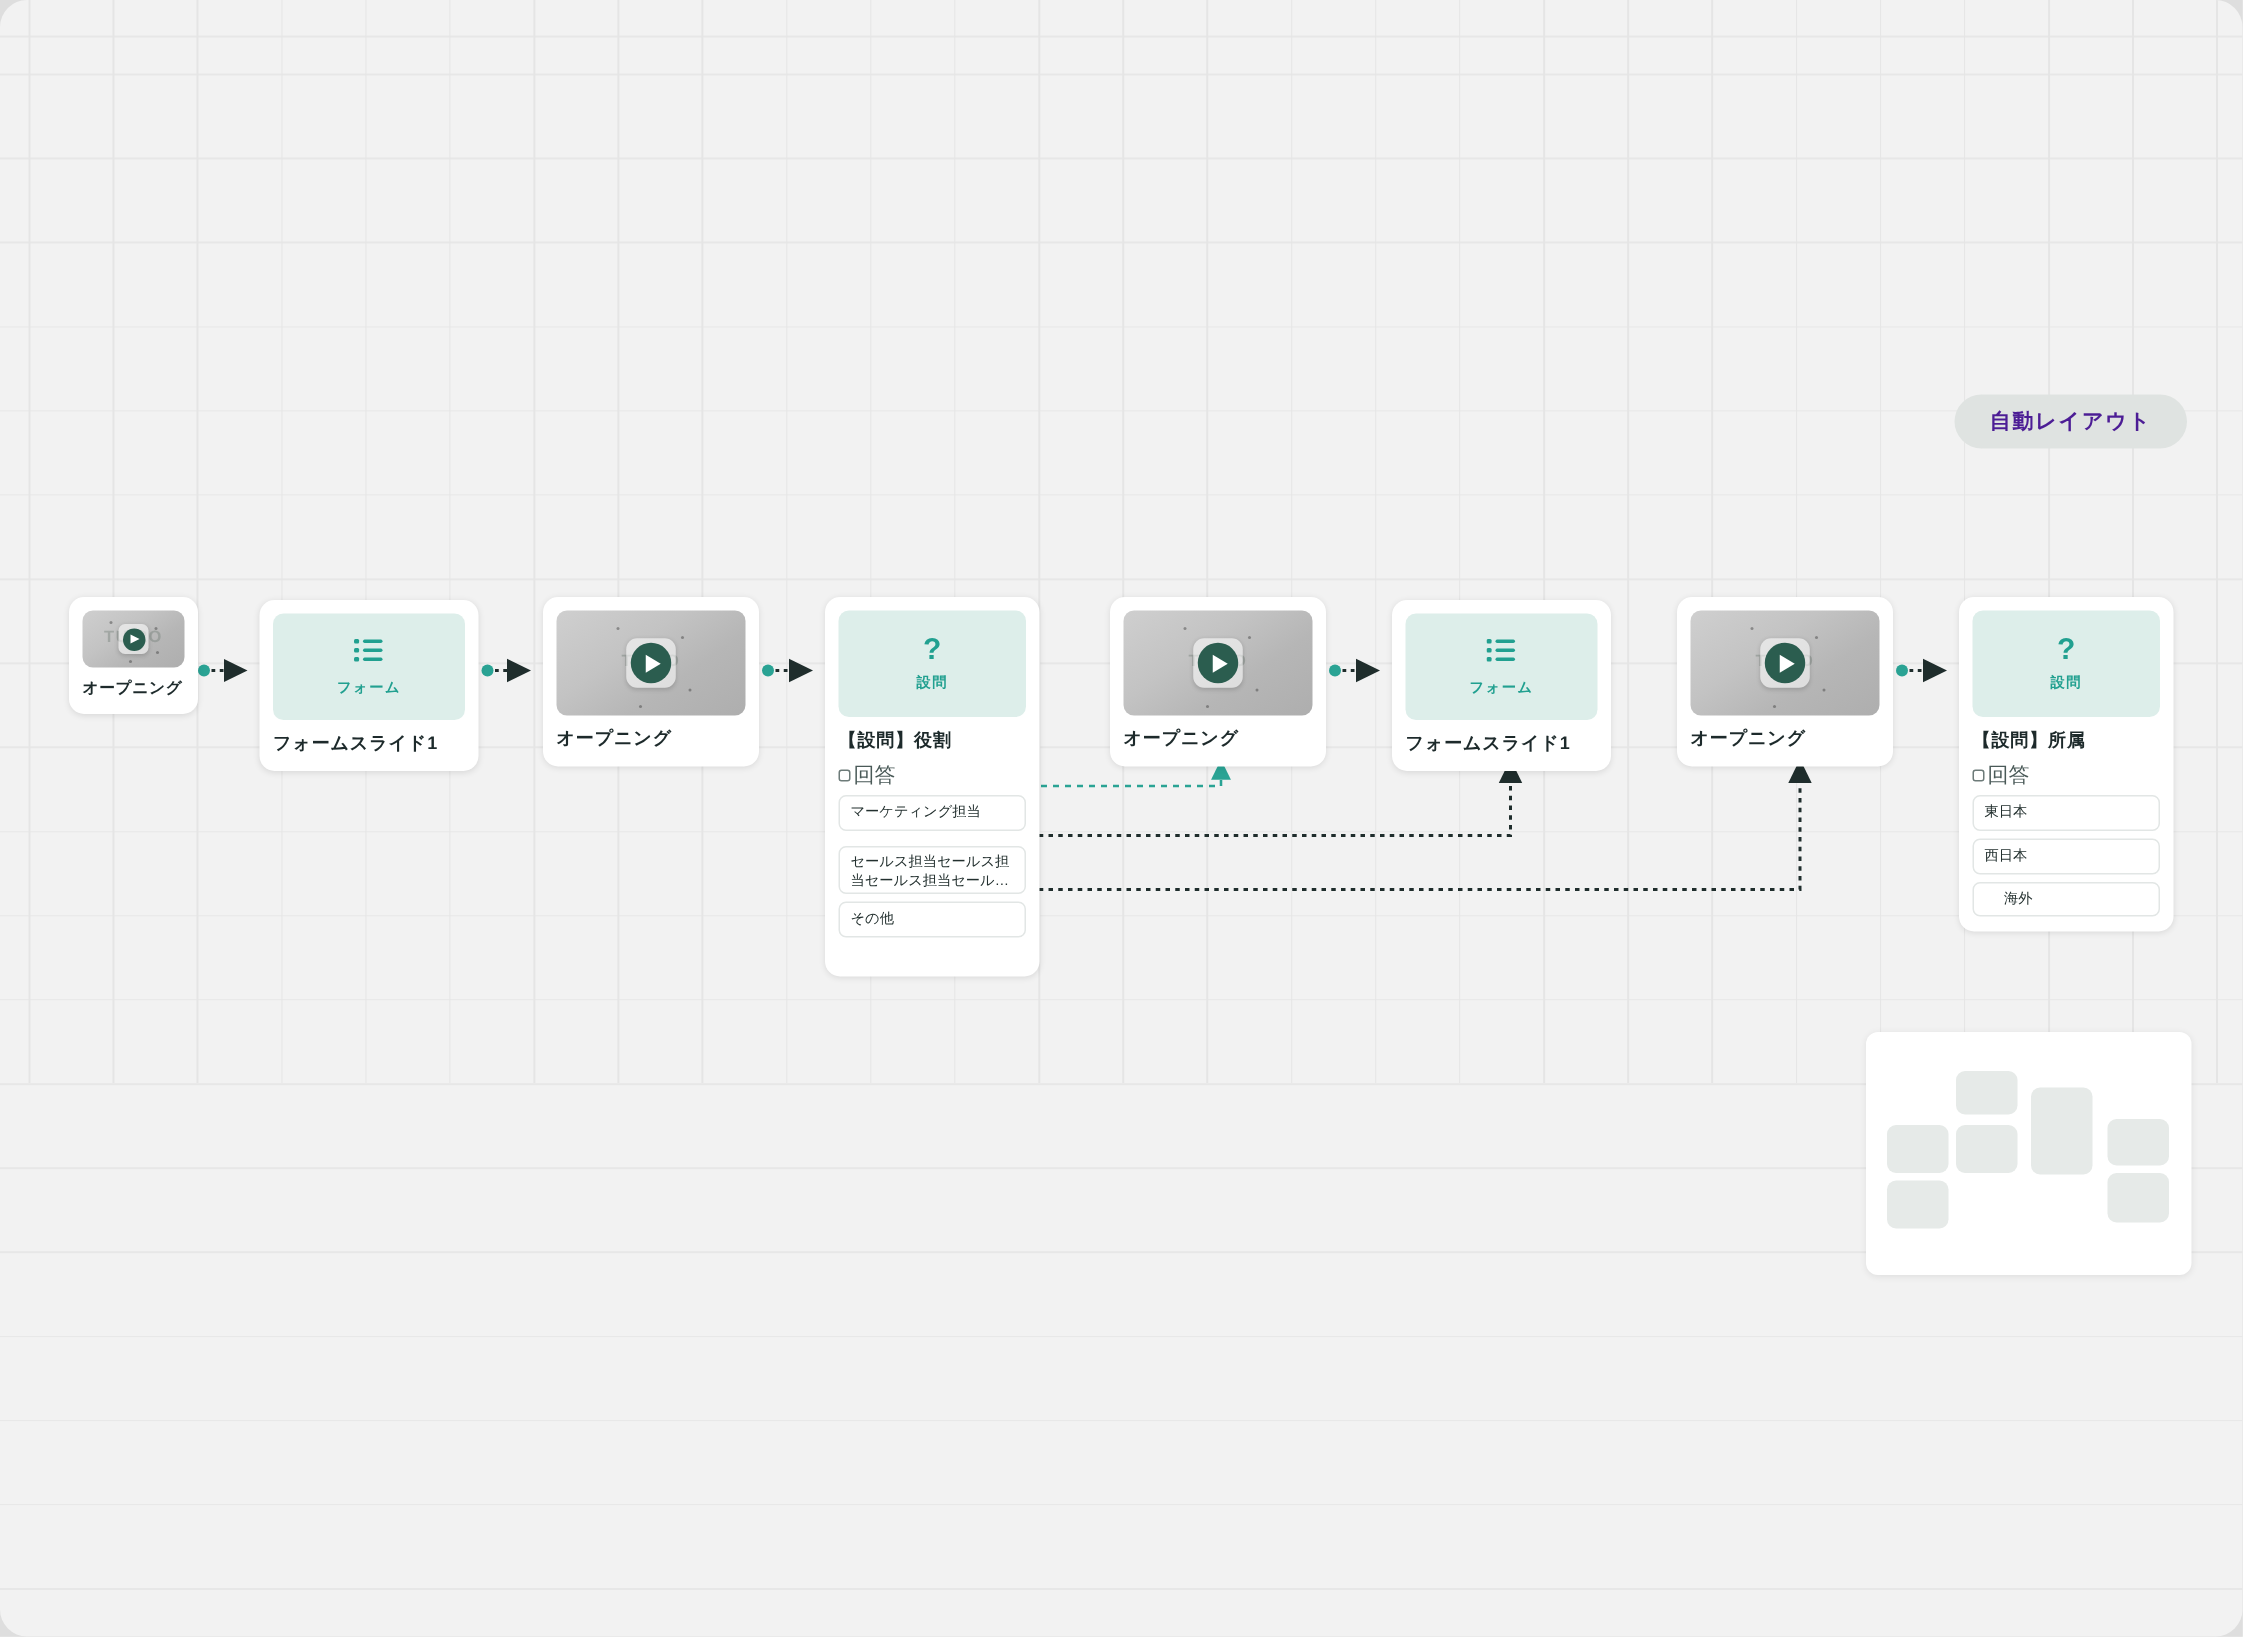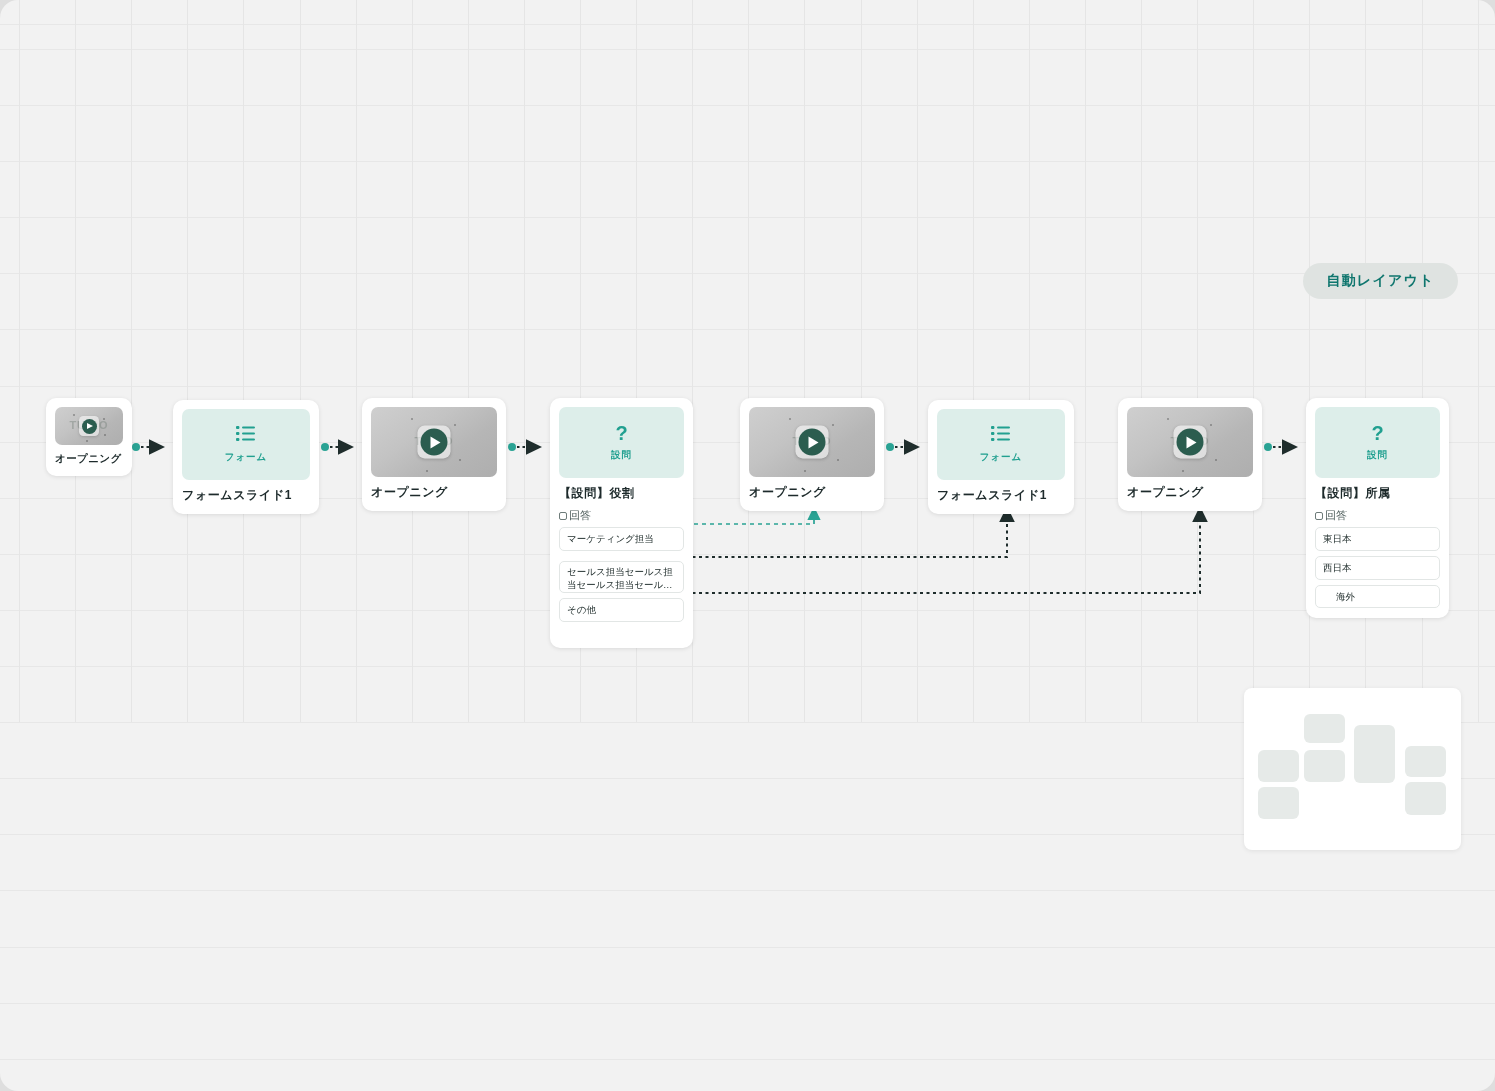--- a/index.html
+++ b/index.html
@@ -73,42 +73,42 @@
 
   .tealbox {
     width: 100%; border-radius: 7px; background: #ddeeea;
     display: flex; flex-direction: column; align-items: center; justify-content: center;
   }
   .tealbox .glyph { color: #21a090; font-size: 20px; line-height: 1; font-weight: 700; }
   .tealbox .gtext { color: #21a090; font-size: 9.5px; font-weight: 700; letter-spacing: 1px; margin-top: 6px; }
 
   .ans-head {
     display: flex; align-items: center; gap: 2px;
-    font-size: 11px; color: #4a5a58; margin-top: 6px; margin-bottom: 4px;
+    font-size: 14px; color: #4a5a58; margin-top: 6px; margin-bottom: 4px;
   }
   .ans-head .mini-icon {
     width: 8px; height: 8px; border: 1px solid #6d7b79; border-radius: 2px;
     display: inline-block;
   }
   .answer {
     position: relative;
     border: 1px solid #e2e6e5; border-radius: 5px; background: #fff;
     font-size: 9.5px; color: #23302f; line-height: 1.45;
     padding: 4px 7px; margin-bottom: 5px; min-height: 20px;
     display: flex; align-items: center;
   }
   .answer.two-line { line-height: 1.35; margin-top: 10px; }
 
   
   #auto-layout-btn {
     position: absolute; left: 1303px; top: 263px;
     width: 155px; height: 36px;
     background: #dfe3e1; border-radius: 18px;
     display: flex; align-items: center; justify-content: center;
-    font-size: 14px; font-weight: 700; color: #0f766e; letter-spacing: 1.2px;
+    font-size: 14px; font-weight: 700; color: #4c1d95; letter-spacing: 1.2px;
     cursor: pointer; user-select: none;
   }
   #minimap {
     position: absolute; left: 1244px; top: 688px;
     width: 217px; height: 162px;
     background: #ffffff; border-radius: 8px;
     box-shadow: 0 1px 5px rgba(0,0,0,0.08);
   }
   #minimap .mm {
     position: absolute; background: #e6eae8; border-radius: 6px;

